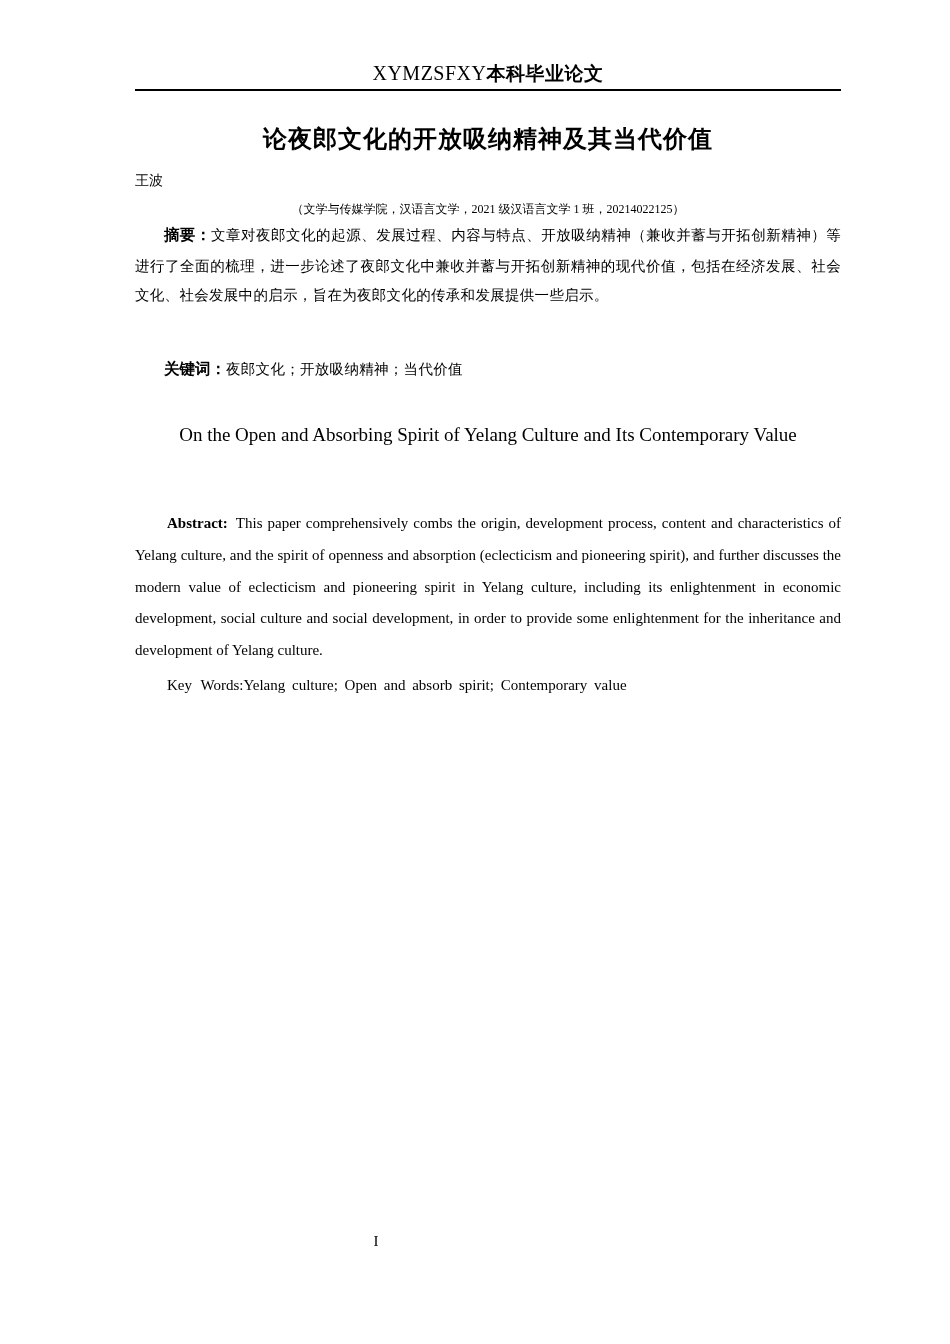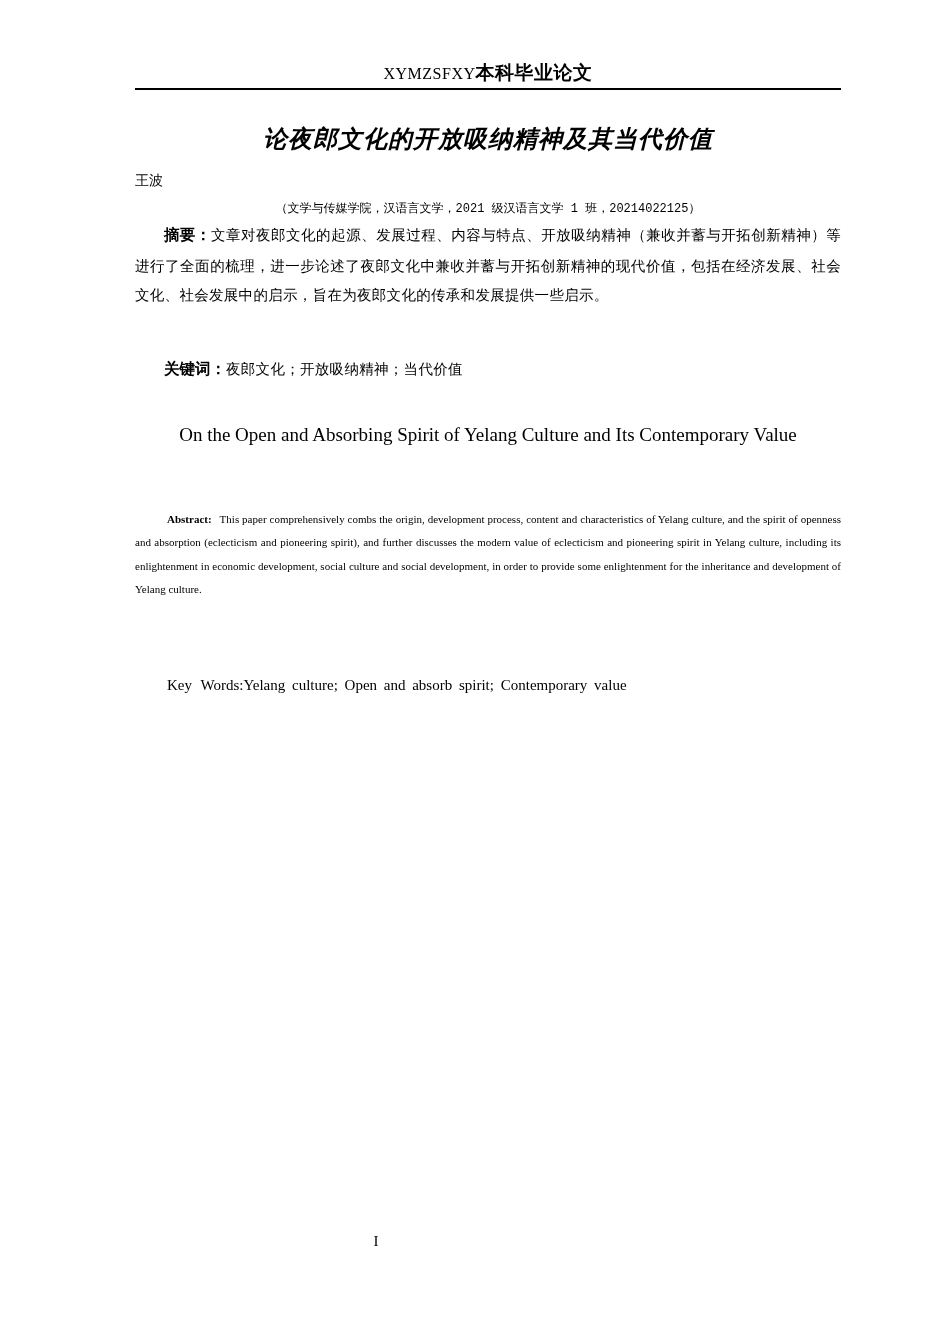--- a/index.html
+++ b/index.html
@@ -30,21 +30,21 @@
     top: 62px;
     width: 706px;
   }
   .header-line {
     text-align: center;
     white-space: nowrap;
     line-height: 1.1;
   }
   .header-latin {
     font-family: "Liberation Serif", "DejaVu Serif", serif;
-    font-size: 16px;
+    font-size: 20px;
     letter-spacing: 0.5px;
   }
   .header-cjk {
     font-family: "DejaVu Sans", "Liberation Sans", sans-serif;
     font-weight: bold;
     font-size: 19px;
     letter-spacing: 0.5px;
   }
   .header-rule {
     margin-top: 5px;
@@ -58,42 +58,41 @@
     position: absolute;
     left: 135px;
     top: 124px;
     width: 706px;
     text-align: center;
     font-family: "DejaVu Sans", "Liberation Sans", sans-serif;
     font-weight: bold;
     font-size: 24px;
     letter-spacing: 1px;
     line-height: 1.3;
-    font-style: italic;
   }
 
   .author {
     position: absolute;
     left: 135px;
     top: 172px;
     width: 706px;
     text-align: left;
     font-size: 14px;
     font-family: "Liberation Serif", "DejaVu Serif", serif;
     line-height: 1.3;
   }
 
   .affiliation {
     position: absolute;
     left: 135px;
     top: 202px;
     width: 706px;
     text-align: center;
     font-size: 12px;
-    font-family: Liberation Mono, monospace;
+    font-family: Liberation Serif, serif;
     line-height: 1.3;
   }
 
   
   .cn-abstract {
     position: absolute;
     left: 135px;
     top: 220px;
     width: 706px;
     font-size: 14.5px;
@@ -135,21 +134,21 @@
     line-height: 2.4;
     font-family: "Liberation Serif", "DejaVu Serif", serif;
   }
 
   
   .en-abstract {
     position: absolute;
     left: 135px;
     top: 508px;
     width: 706px;
-    font-size: 11px;
+    font-size: 15px;
     line-height: 2.12;
     text-align: justify;
     text-indent: 32px;
     font-family: "Liberation Serif", "DejaVu Serif", serif;
   }
   .en-label {
     font-weight: bold;
   }
   .en-label-gap {
     display: inline-block;

